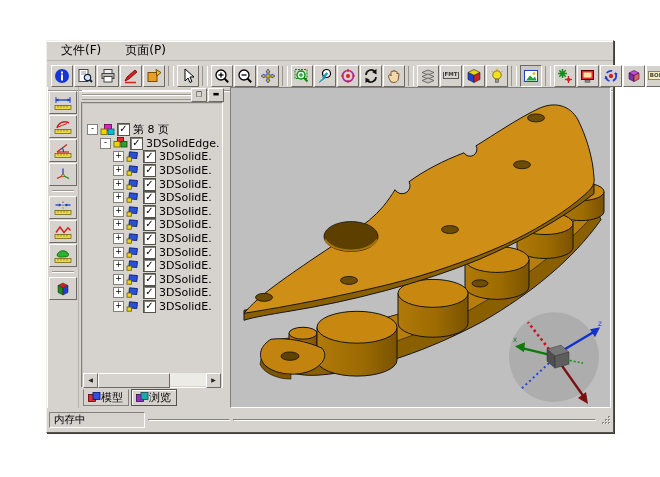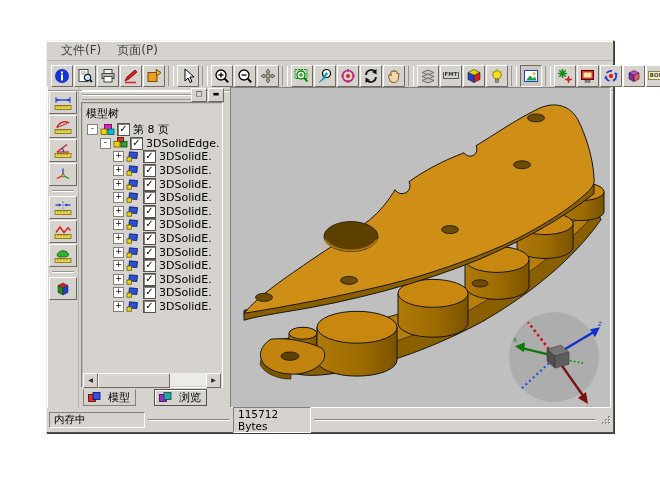--- a/index.html
+++ b/index.html
@@ -5,21 +5,21 @@
   html,body{margin:0;padding:0;}
   body{width:660px;height:477px;background:#ffffff;font-family:"DejaVu Sans",sans-serif;-webkit-font-smoothing:none;}
   .screen{position:relative;width:660px;height:477px;background:#fff;overflow:hidden;}
   i{font-style:normal;}
 
   
   .appwin{position:absolute;left:46px;top:40px;width:566px;height:391px;background:#d6d3ce;
           border:1px solid;border-color:#f2f0eb #55524c #55524c #f2f0eb;box-shadow:1px 1px 0 #3f3d39;}
 
   
-  .menubar{height:19px;display:flex;align-items:center;gap:12px;padding-left:12px;font-size:12px;color:#404040;
+  .menubar{height:19px;display:flex;align-items:center;gap:20px;padding-left:12px;font-size:12px;color:#000000;
            border-bottom:1px solid #b9b6af;box-shadow:0 1px 0 #ffffff inset;}
   .menuitem{padding:1px 2px;cursor:default;}
 
   
   .toolbar{height:25px;display:flex;align-items:center;padding:2px 1px 2px 4px;border-bottom:1px solid #9a968f;box-shadow:0 1px 0 #fff;}
   .tbtn{width:20px;height:20px;flex:0 0 auto;background:#d6d3ce;border:1px solid;border-color:#ffffff #6e6a63 #6e6a63 #ffffff;
         display:flex;align-items:center;justify-content:center;margin-right:1px;}
   .tbtn.pressed{border-color:#6e6a63 #ffffff #ffffff #6e6a63;background:#cbc8c1;}
   .tsep{width:4px;height:20px;margin:0 3px 0 2px;border-left:1px solid #9a968f;border-right:1px solid #ffffff;flex:0 0 auto;}
   .fmtlab,.bomlab{font-size:5.5px;font-weight:bold;line-height:1;color:#333;letter-spacing:0;}
@@ -53,22 +53,22 @@
   .ind1{padding-left:3px;} .ind2{padding-left:16px;} .ind3{padding-left:29px;}
   
   .hscroll{position:absolute;left:1px;right:1px;bottom:1px;height:13px;background:#edebe5;display:flex;}
   .scrbtn{width:13px;height:13px;flex:0 0 auto;background:#d6d3ce;border:1px solid;border-color:#ffffff #6e6a63 #6e6a63 #ffffff;
           font-size:6px;line-height:11px;text-align:center;color:#222;}
   .scrthumb{width:70px;height:13px;background:#d6d3ce;border:1px solid;border-color:#ffffff #6e6a63 #6e6a63 #ffffff;}
   .scrtrack{flex:1;}
 
   
   .tabs{position:absolute;left:4px;bottom:2px;height:17px;display:flex;}
-  .tab{display:flex;align-items:center;gap:7px;font-size:11px;padding:1px 5px 2px 4px;background:#d6d3ce;
-       border:1px solid #84817a;border-top:1px solid #d6d3ce;margin-right:18px;}
+  .tab{display:flex;align-items:center;gap:0;font-size:11px;padding:1px 5px 2px 4px;background:#d6d3ce;
+       border:1px solid #84817a;border-top:1px solid #d6d3ce;margin-right:2px;}
   .tab.front{border:1px solid #55524c;box-shadow:1px 1px 0 #fff inset;justify-content:center;}
 
   
   .viewport{position:absolute;left:183px;right:2px;top:46px;bottom:24px;background:#bfbfbf;
             border:1px solid;border-color:#84817a #ffffff #ffffff #84817a;}
   .viewport svg{display:block;width:100%;height:100%;}
 
   
   .statusbar{position:absolute;left:2px;right:2px;bottom:3px;height:18px;display:flex;gap:3px;align-items:center;}
   .spanel{border:1px solid;border-color:#84817a #ffffff #ffffff #84817a;font-size:10.5px;display:flex;align-items:center;
@@ -348,21 +348,20 @@
     <div class="treepanel">
       <div class="phead">
         <div class="grip"></div>
         <div class="grip2"></div>
         <div class="pbtns">
           <div class="pbtn"><i>□</i></div>
           <div class="pbtn"><i>▬</i></div>
         </div>
       </div>
       <div class="treebox">
-        <div class="treetitle">模型树</div>
         <div class="tree">
 
           <div class="trow ind1">
             <span class="expbox"><i>-</i></span>
             <span class="icube">
                 <svg width="15" height="12" viewBox="0 0 15 12">
                   <rect x="4.5" y="0.5" width="7" height="6" fill="#e020c0" stroke="#600050" stroke-width="0.8"></rect>
                   <rect x="1" y="5" width="6" height="5.5" fill="#e8d800" stroke="#6a5a00" stroke-width="0.8"></rect>
                   <rect x="8" y="5" width="6" height="5.5" fill="#00c0d8" stroke="#005a66" stroke-width="0.8"></rect>
                 </svg>
@@ -611,21 +610,20 @@
           <text x="367" y="239" font-size="6" fill="#1430cc">Z</text>
           <text x="282" y="255" font-size="6" fill="#0c7a0c">X</text>
           <text x="356" y="324" font-size="6" fill="#7a1010">Y</text>
         </g>
       </svg>
     </div>
 
     <div class="statusbar">
       <div class="spanel sp1">内存中</div>
       <div class="spanel sp2"></div>
-      <div class="spanel sp3">115712 Bytes</div>
       <div class="spanel sp4"></div>
       <div class="gripdots">
         <svg width="10" height="10" viewBox="0 0 10 10">
             <g fill="#8a867f">
               <rect x="7" y="1" width="2" height="2"></rect>
               <rect x="7" y="4" width="2" height="2"></rect>
               <rect x="7" y="7" width="2" height="2"></rect>
               <rect x="4" y="4" width="2" height="2"></rect>
               <rect x="4" y="7" width="2" height="2"></rect>
               <rect x="1" y="7" width="2" height="2"></rect>

